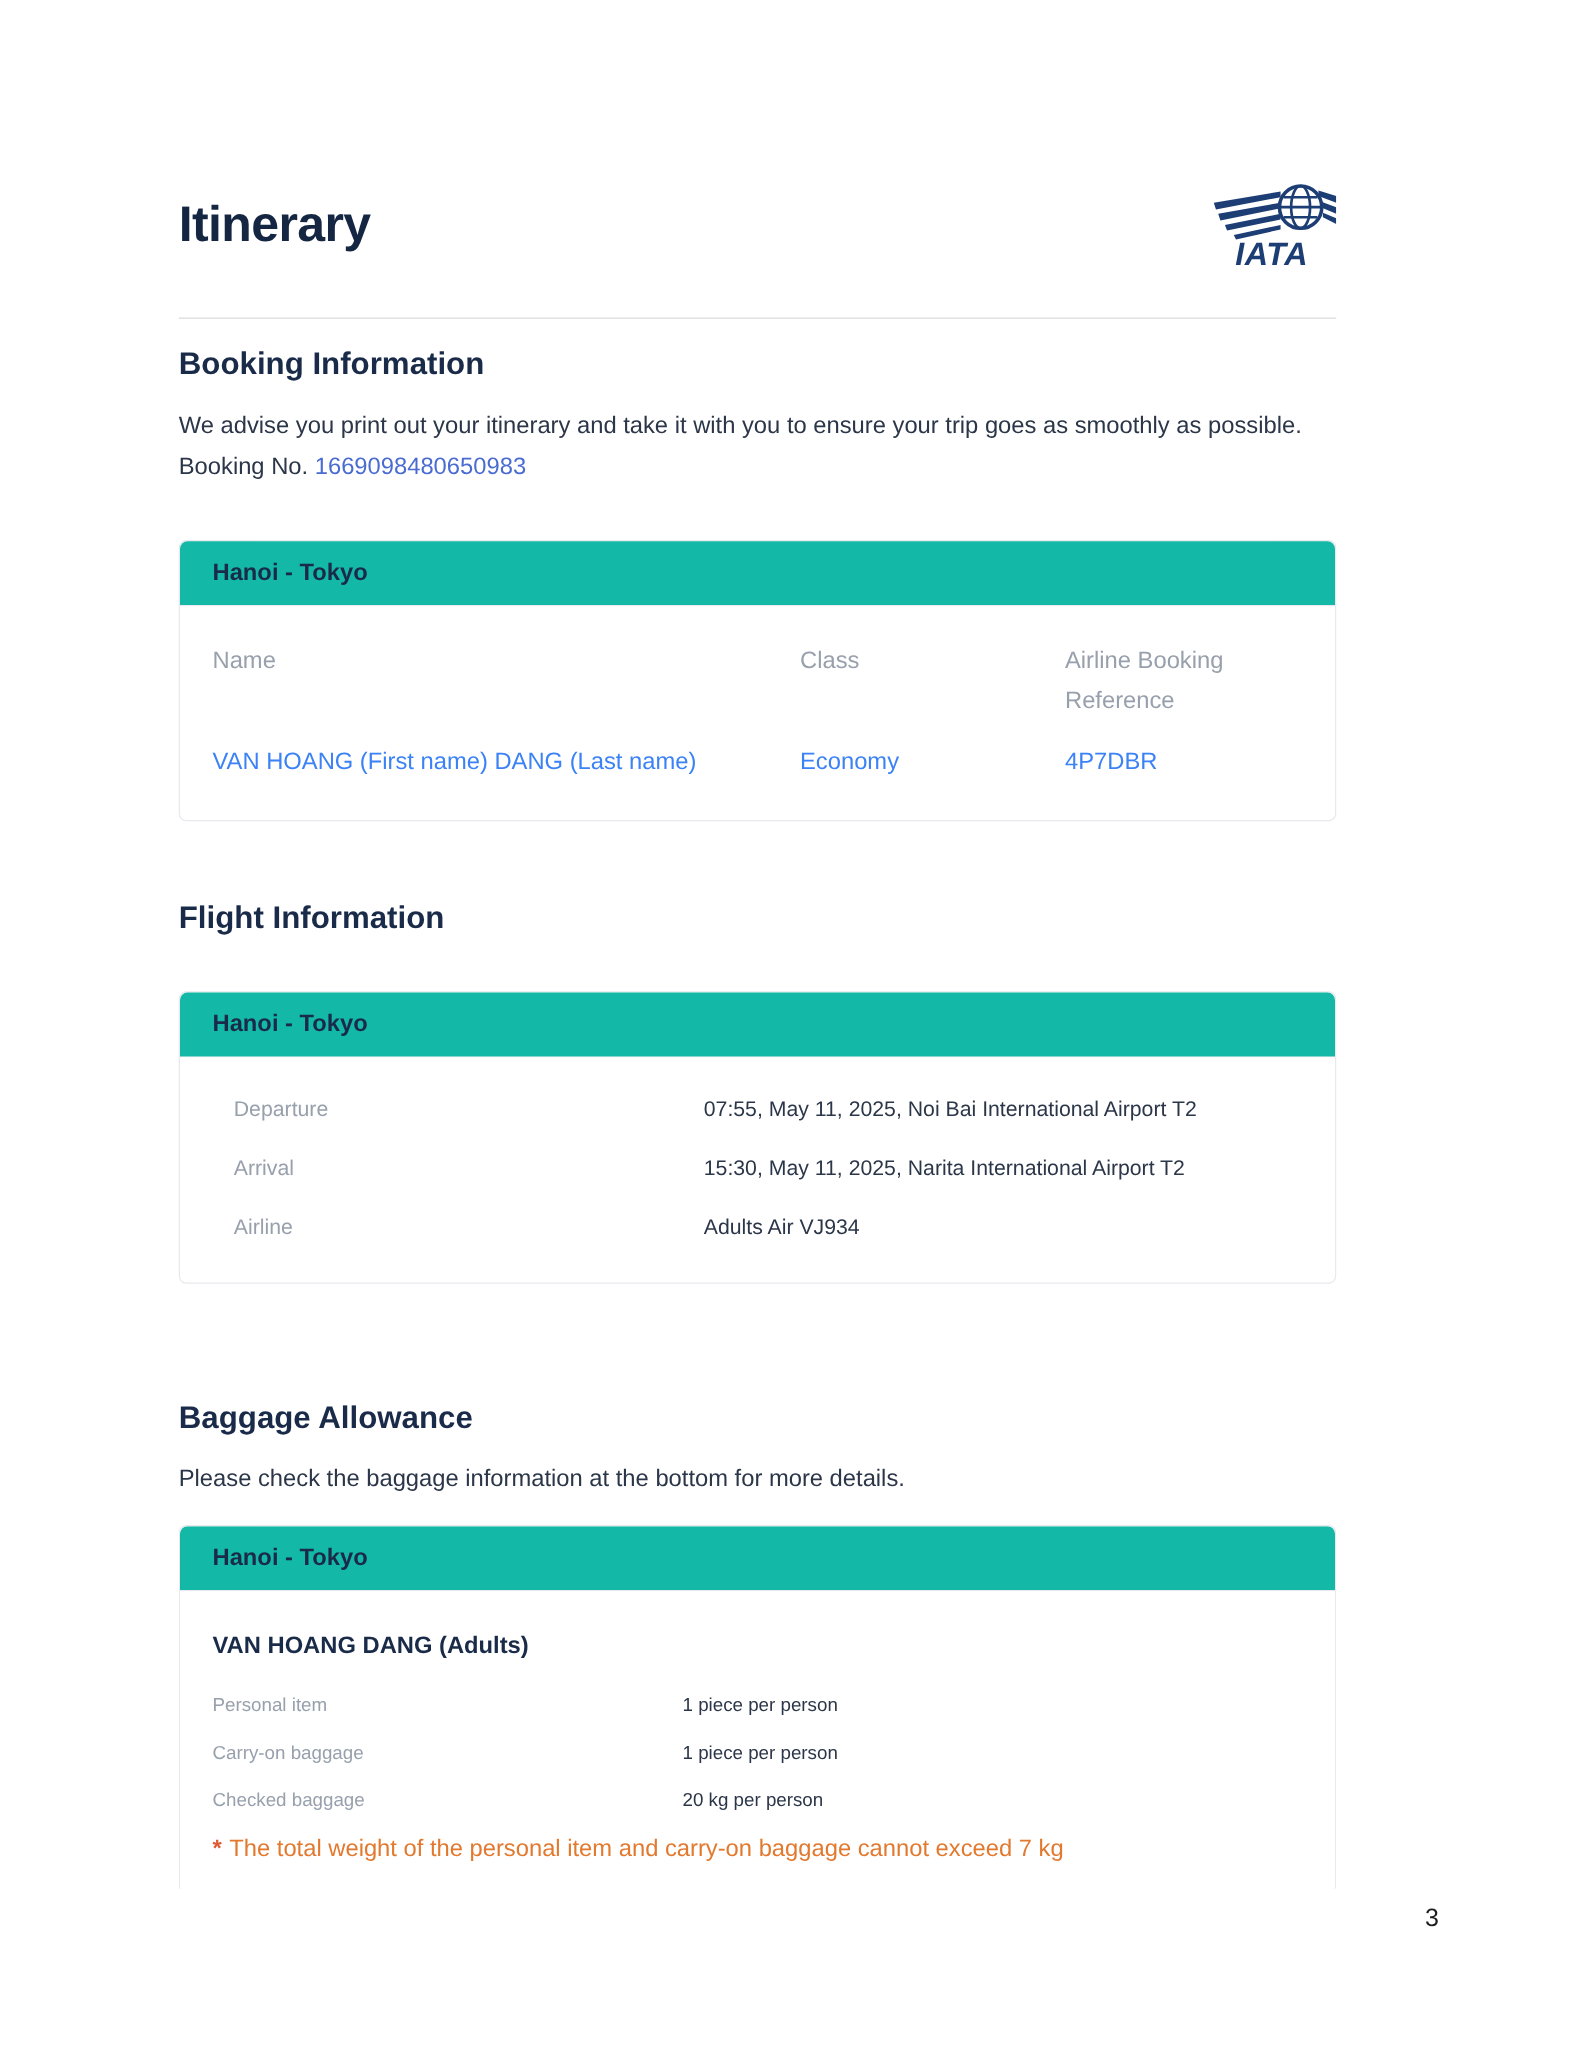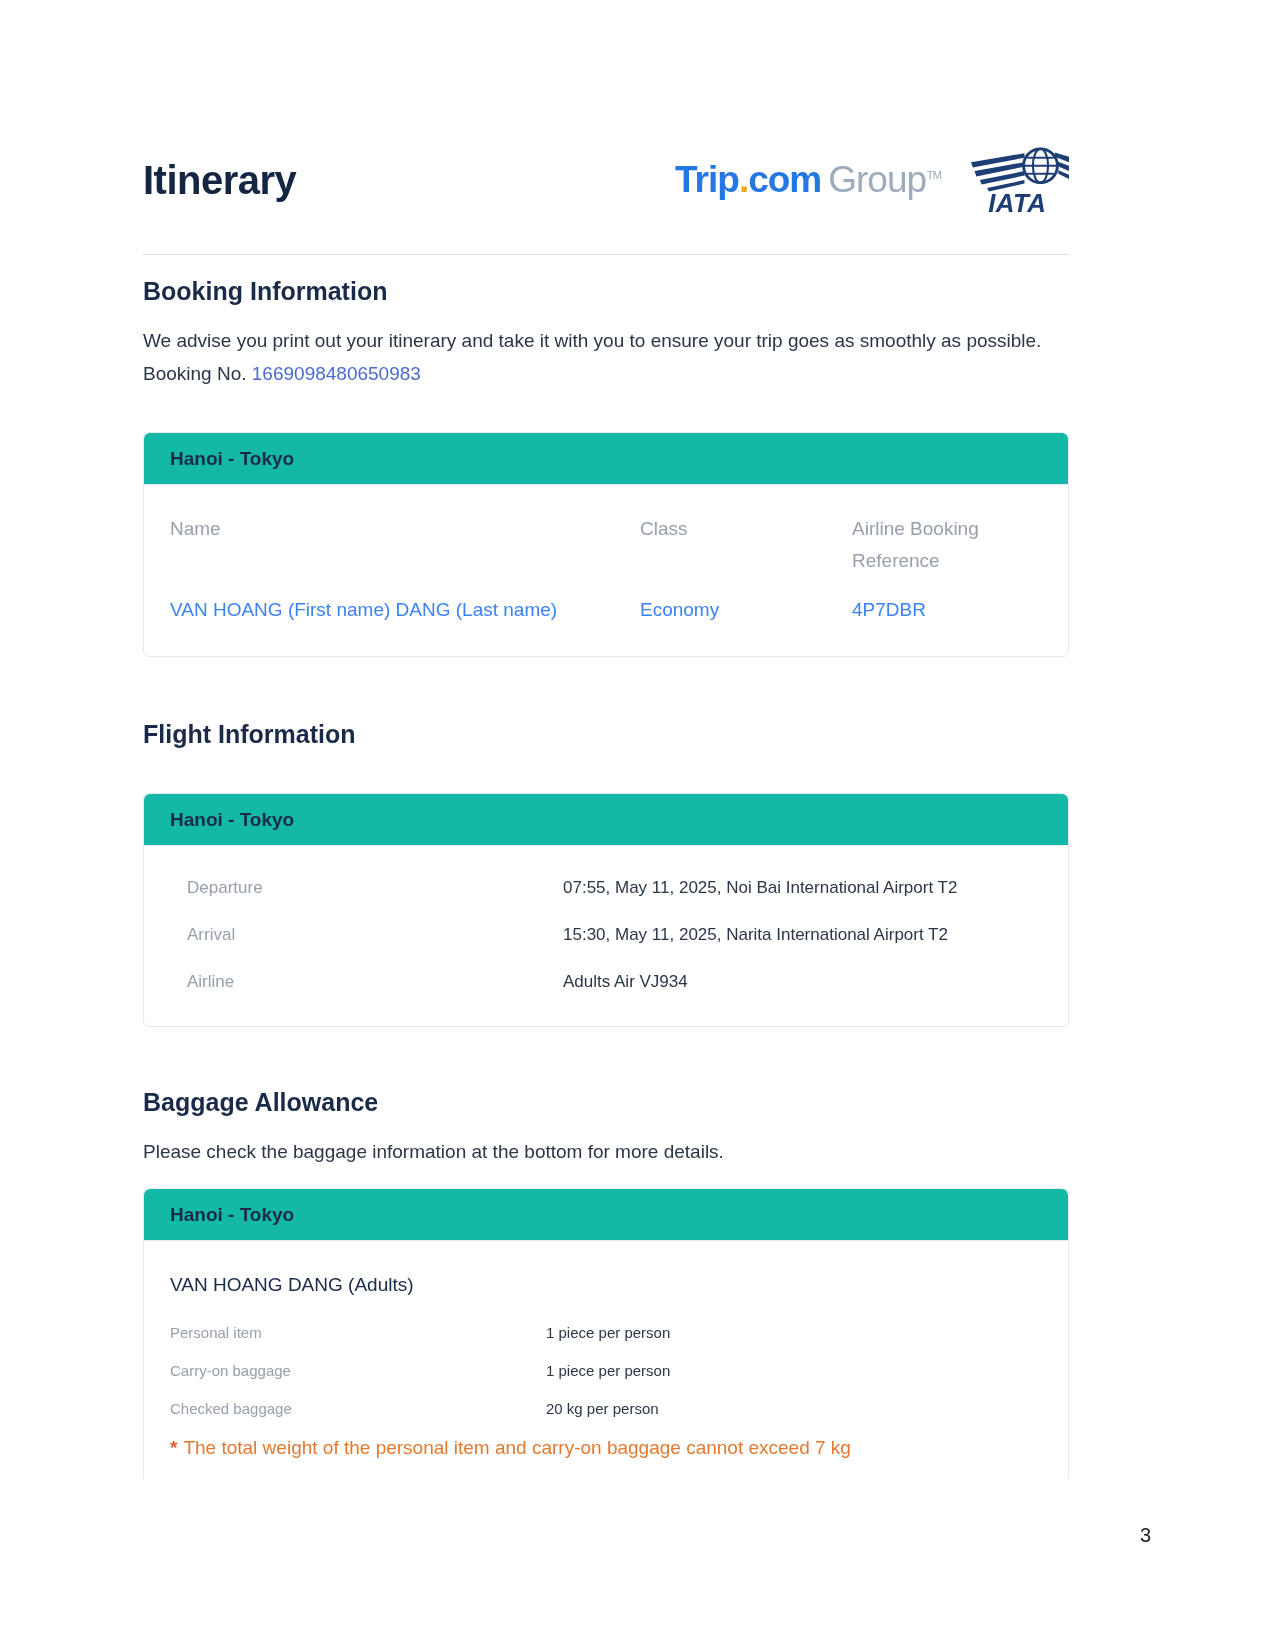--- a/index.html
+++ b/index.html
@@ -16,21 +16,21 @@
   .trip-grp { color:#9dabbc; font-weight:400; margin-left:7px; }
   .trip-tm { color:#9dabbc; font-size:11px; vertical-align:super; margin-left:1px; }
   .iata-logo { width:98px; height:72px; }
 
   .divider { height:1px; background:#dcdcdc; margin-top:42px; }
 
   
   .sec-h { font-size:25px; font-weight:700; color:#1a2b49; line-height:34px; }
   .sec-booking { margin-top:19px; }
   .sec-flight { margin-top:60px; }
-  .sec-baggage { margin-top:58px; }
+  .sec-baggage { margin-top:90px; }
   .para { font-size:19px; line-height:33px; color:#2b3648; margin-top:16px; }
   .bk-line { font-size:19px; line-height:33px; color:#2b3648; }
   .bk-link { color:#4a6bd2; text-decoration:none; }
 
   
   .card { border:1px solid #e7e9ed; border-radius:6px; margin-top:42px; background:#fff; }
   .card-hd { background:#14b8a6; border-bottom:1px solid #e7e9ed; border-radius:6px 6px 0 0; height:52px; display:flex; align-items:center; padding:0 26px; font-size:19px; font-weight:700; color:#1a2b49; }
   .card-bd { padding:28px 26px 30px; }
 
   
@@ -44,37 +44,36 @@
   .lv-row { display:grid; grid-template-columns:376px 1fr; }
   .card-flight .card-bd { padding:26px 26px 28px; }
   .card-flight .lv-row { margin-bottom:15px; }
   .card-flight .lv-row:last-child { margin-bottom:0; }
   .card-flight .lv-row > div { font-size:17px; line-height:32px;margin-left:17px; }
   .lv-label { color:#97a0ac; }
   .lv-value { color:#2b3648; }
 
   .card-baggage { margin-top:20px; height:291px; border-bottom:none; border-radius:6px 6px 0 0; overflow:hidden; }
   .card-baggage .card-bd { padding:28px 26px 0; }
-  .pax-name { font-size:19px; font-weight:400; color:#1a2b49; line-height:32px; margin-bottom:16px; }
+  .pax-name { font-size:19px; font-weight:700; color:#1a2b49; line-height:32px; margin-bottom:16px; }
   .card-baggage .lv-row { margin-bottom:7px; }
   .card-baggage .lv-row > div { font-size:15px; line-height:31px; }
   .bag-note { margin-top:8px; font-size:19px; line-height:31px; color:#e2792e; }
   .bag-note .star { color:#df5b33; font-weight:700; margin-right:6px; }
 
   .page-num { position:absolute; left:1140px; top:1524px; font-size:20px; color:#1d1d1f; }
 </style>
 </head>
 <body>
 
 <div class="page">
 
   <div class="hdr">
     <div class="doc-title">Itinerary</div>
     <div class="logos">
-      <div class="trip-logo"><span class="trip-b">Trip</span><span class="trip-dot">.</span><span class="trip-b">com</span><span class="trip-grp">Group</span><span class="trip-tm">TM</span></div>
       <svg class="iata-logo" viewBox="0 0 110 80" xmlns="http://www.w3.org/2000/svg">
         <g fill="#1d3e74">
           <polygon points="0,20 60,10 60,15 2,26"></polygon>
           <polygon points="4,30 60,20 60,25 6,36"></polygon>
           <polygon points="10,40 60,30 60,35 12,45"></polygon>
           <polygon points="18,49 60,40 60,44 20,53"></polygon>
           <polygon points="110,14 94,9 94,14 110,20"></polygon>
           <polygon points="110,24 96,19 96,24 110,30"></polygon>
           <polygon points="110,34 98,29 98,33 110,39"></polygon>
         </g>

